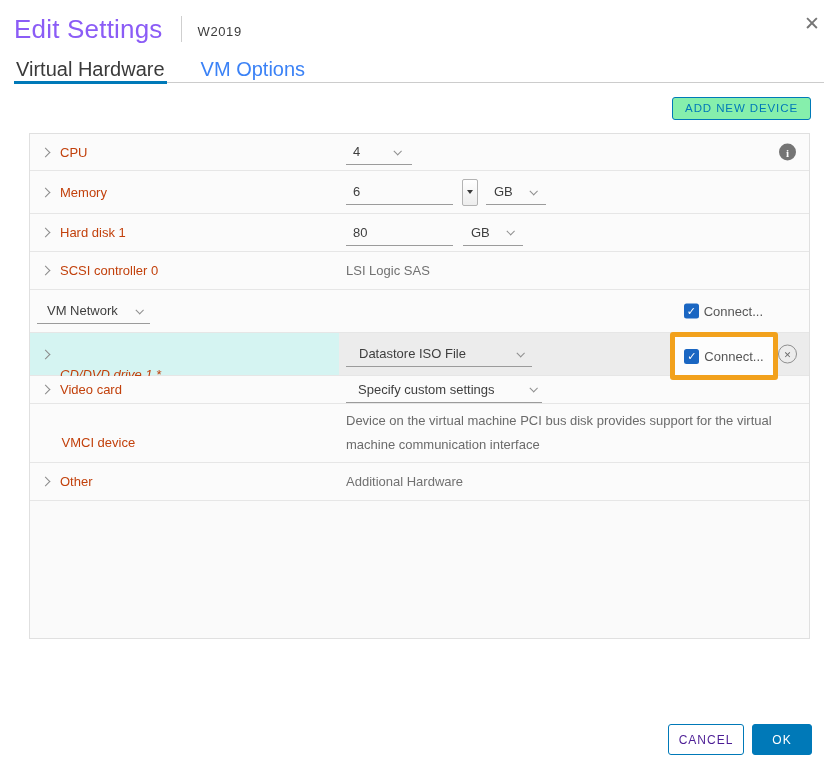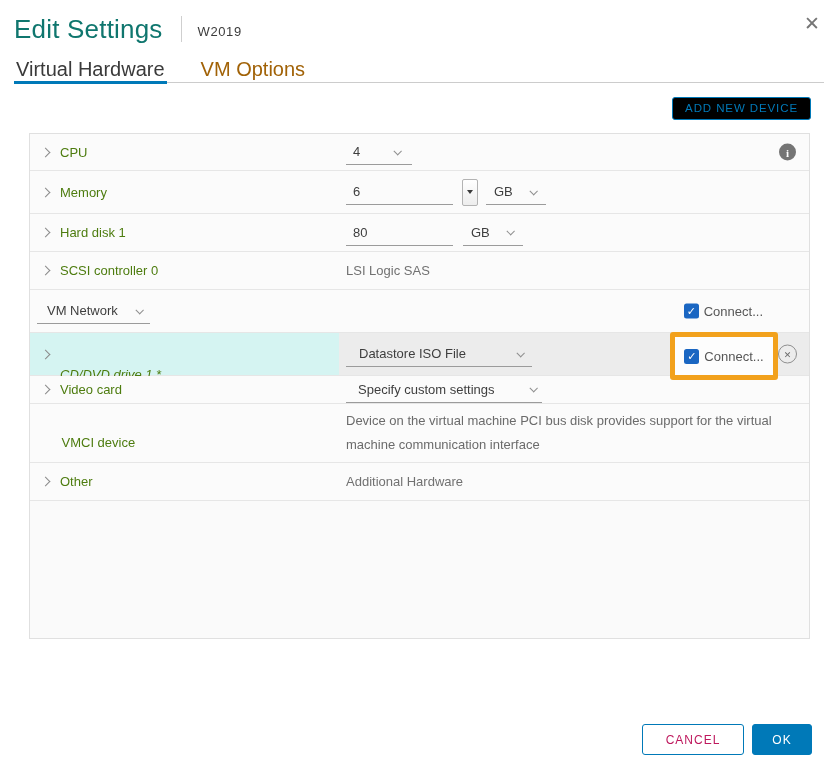--- a/index.html
+++ b/index.html
@@ -2,53 +2,53 @@
 <html><head>
 <meta charset="utf-8">
 <style>
   * { margin:0; padding:0; box-sizing:border-box; }
   html,body { width:838px; height:770px; background:#ffffff;
     font-family:"Liberation Sans", sans-serif; color:#3a3a3a; overflow:hidden; }
   .dialog { position:relative; width:838px; height:770px; background:#fff; }
 
   
   .header { padding:12px 14px 0 14px; display:flex; align-items:center; height:46px; }
-  .title { font-size:26px; font-weight:400; color:#0f766e; letter-spacing:.2px; }
+  .title { font-size:26px; font-weight:400; color:#8b5cf6; letter-spacing:.2px; }
   .title-divider { width:1px; height:26px; background:#cfcfcf; margin:0 16px 0 18px; }
   .vm-name { font-size:13px; font-weight:400; color:#3c3c3c; letter-spacing:.6px; margin-top:4px; }
   .close-btn { margin-left:auto; align-self:flex-start; font-size:19px; color:#767676;
     line-height:19px; cursor:pointer; padding:2px 4px; font-weight:400; }
 
   
   .tabs { display:flex; margin:12px 14px 0 14px; border-bottom:1px solid #cccccc; height:25px; }
   .tab { font-size:20px; padding:0 2px 8px 2px; margin-right:32px; cursor:pointer; position:relative; }
   .tab.active { color:#3a3a3a; font-weight:400; }
   .tab.active::after { content:""; position:absolute; left:0; right:0; bottom:-2px; height:3px; background:#0079b8; }
-  .tab.inactive { color:#a16207; }
+  .tab.inactive { color:#3b82f6; }
 
   
   .toolbar { display:flex; justify-content:flex-end; margin:14px 27px 0 29px; height:23px; }
-  .btn-outline { background:#000000; border:1px solid #0079b8; color:#0079b8; border-radius:3px;
+  .btn-outline { background:#86efac; border:1px solid #0079b8; color:#0079b8; border-radius:3px;
     font-size:11.5px; letter-spacing:.9px; font-weight:500; padding:0 12px; height:23px;
     line-height:21px; cursor:pointer; font-family:"Liberation Sans", sans-serif; }
 
   
   .grid { margin:13px 28px 0 29px; height:506px; border:1px solid #e0e0e0; background:#fafafa;
     display:flex; flex-direction:column; font-size:13px; }
   .row { display:flex; align-items:center; border-bottom:1px solid #e6e6e6; position:relative;
     background:#fbfbfb; }
   .row.h37{height:37px} .row.h38{height:38px} .row.h39{height:28px}
   .row.h43{height:43px} .row.h59{height:59px}
   .row.filler { flex:1; border-bottom:none; background:#fafafa; }
   .cell-label { width:309px; flex:0 0 309px; display:flex; align-items:center;
     padding-left:9px; height:100%; }
   .chev { width:7px; height:7px; border-top:1.5px solid #8a8a8a; border-right:1.5px solid #8a8a8a;
     transform:rotate(45deg); display:inline-block; margin:0 11px 0 3px; cursor:pointer; flex:0 0 auto; }
   .chev-spacer { width:22.5px; flex:0 0 auto; }
-  .row-label { color:#4d7c0f; }
+  .row-label { color:#c2410c; }
   .row-label.italic { font-style:italic;margin-top:40px; }
   .cell-control { display:flex; align-items:center; padding-left:7px; }
   .static-val { color:#717171; }
   .desc { color:#6b6b6b; width:440px; line-height:24px; }
 
   .caret { width:6px; height:6px; border-right:1.3px solid #8f8f8f; border-bottom:1.3px solid #8f8f8f;
     transform:rotate(45deg) translateY(-1px); display:inline-block; }
   .u-select { border-bottom:1px solid #9b9b9b; display:flex; align-items:center;
     height:26px; cursor:pointer; color:#3e3e3e; }
   .u-input { border-bottom:1px solid #9b9b9b; display:flex; align-items:center;
@@ -83,22 +83,22 @@
     border:5px solid #f2a11c; border-radius:3px; background:#fdfdfd; z-index:2;
     display:flex; align-items:center; justify-content:center; }
   .highlight-box .inner { display:flex; align-items:center; cursor:pointer; }
   .remove-icon { position:absolute; right:12px; top:50%; transform:translateY(-50%);
     width:19px; height:19px; border-radius:50%; border:1px solid #8f8f8f; color:#6b6b6b;
     font-size:9px; display:flex; align-items:center; justify-content:center; cursor:pointer;
     background:transparent; z-index:3; }
 
   
   .footer { position:absolute; right:26px; bottom:15px; display:flex; }
-  .btn-cancel { background:#fff; border:1px solid #0079b8; color:#be185d; border-radius:3px;
-    font-size:12px; letter-spacing:1px; font-weight:500; width:102px; height:31px;
+  .btn-cancel { background:#fff; border:1px solid #0079b8; color:#4c1d95; border-radius:3px;
+    font-size:12px; letter-spacing:1px; font-weight:500; width:76px; height:31px;
     cursor:pointer; font-family:"Liberation Sans", sans-serif; }
   .btn-ok { background:#0079b8; border:1px solid #0079b8; color:#fff; border-radius:3px;
     font-size:12px; letter-spacing:1px; font-weight:500; width:60px; height:31px;
     margin-left:8px; cursor:pointer; font-family:"Liberation Sans", sans-serif; }
 </style>
 </head>
 <body>
 
 <div class="dialog">
 

